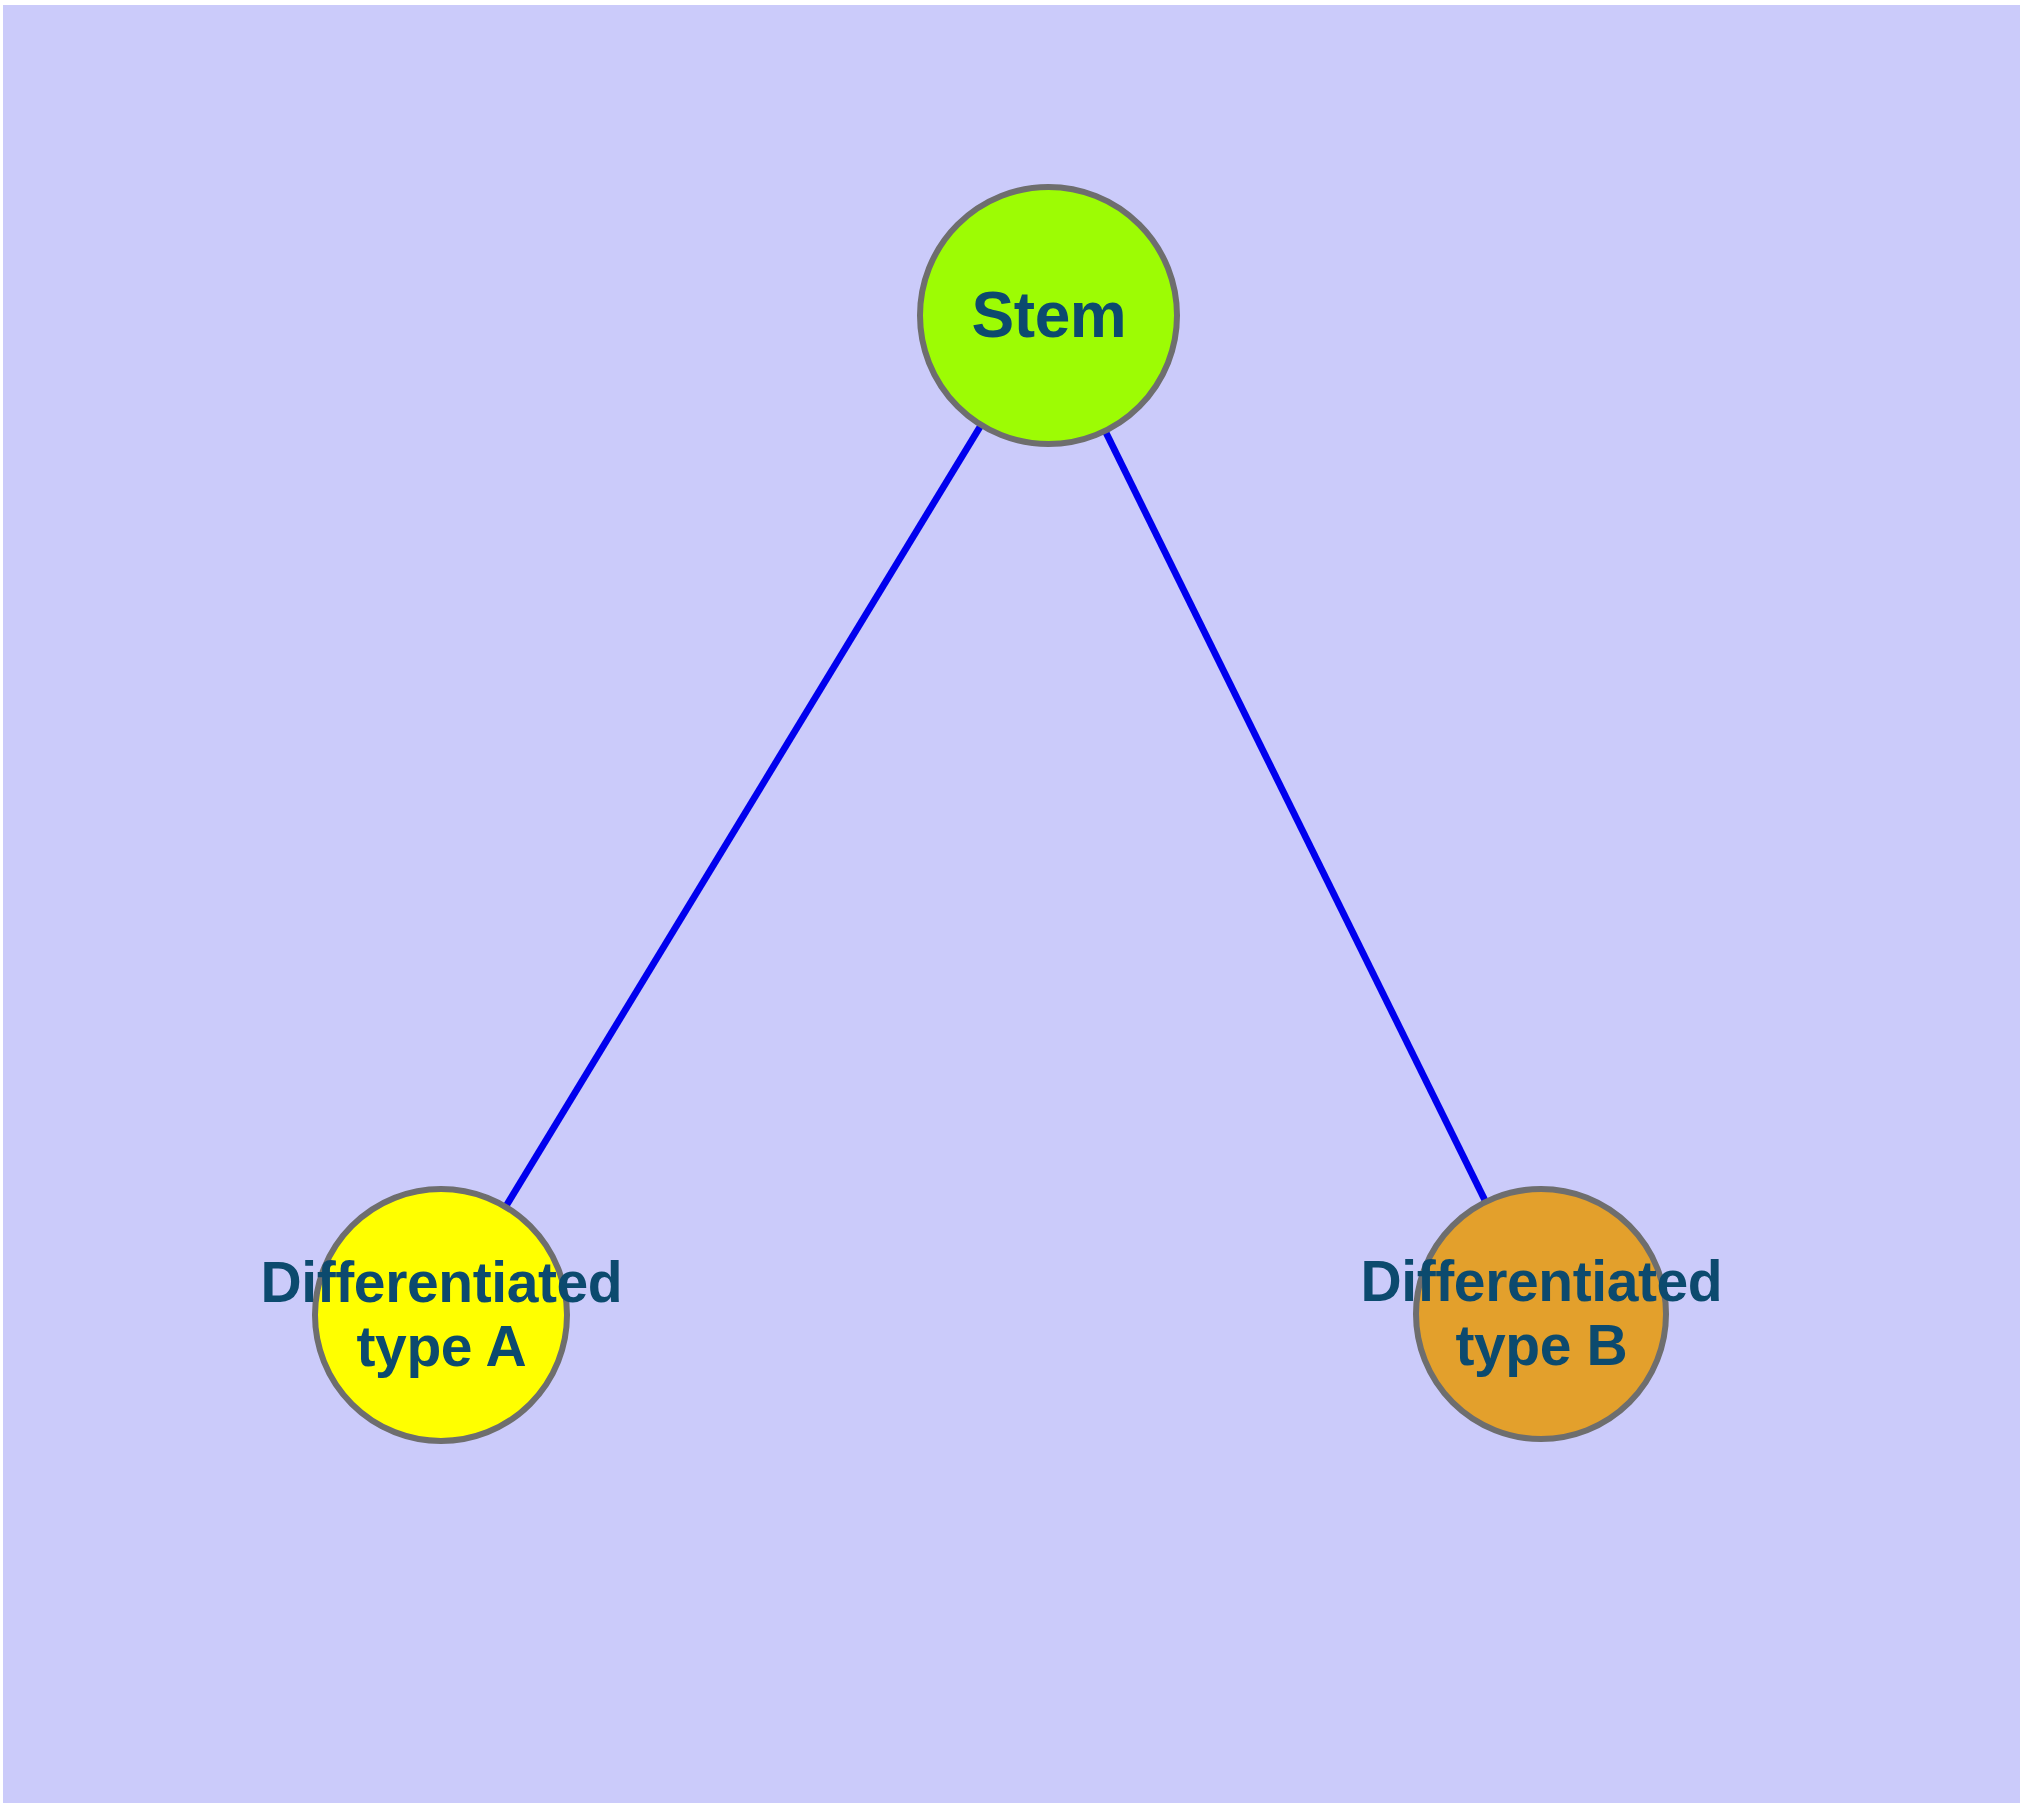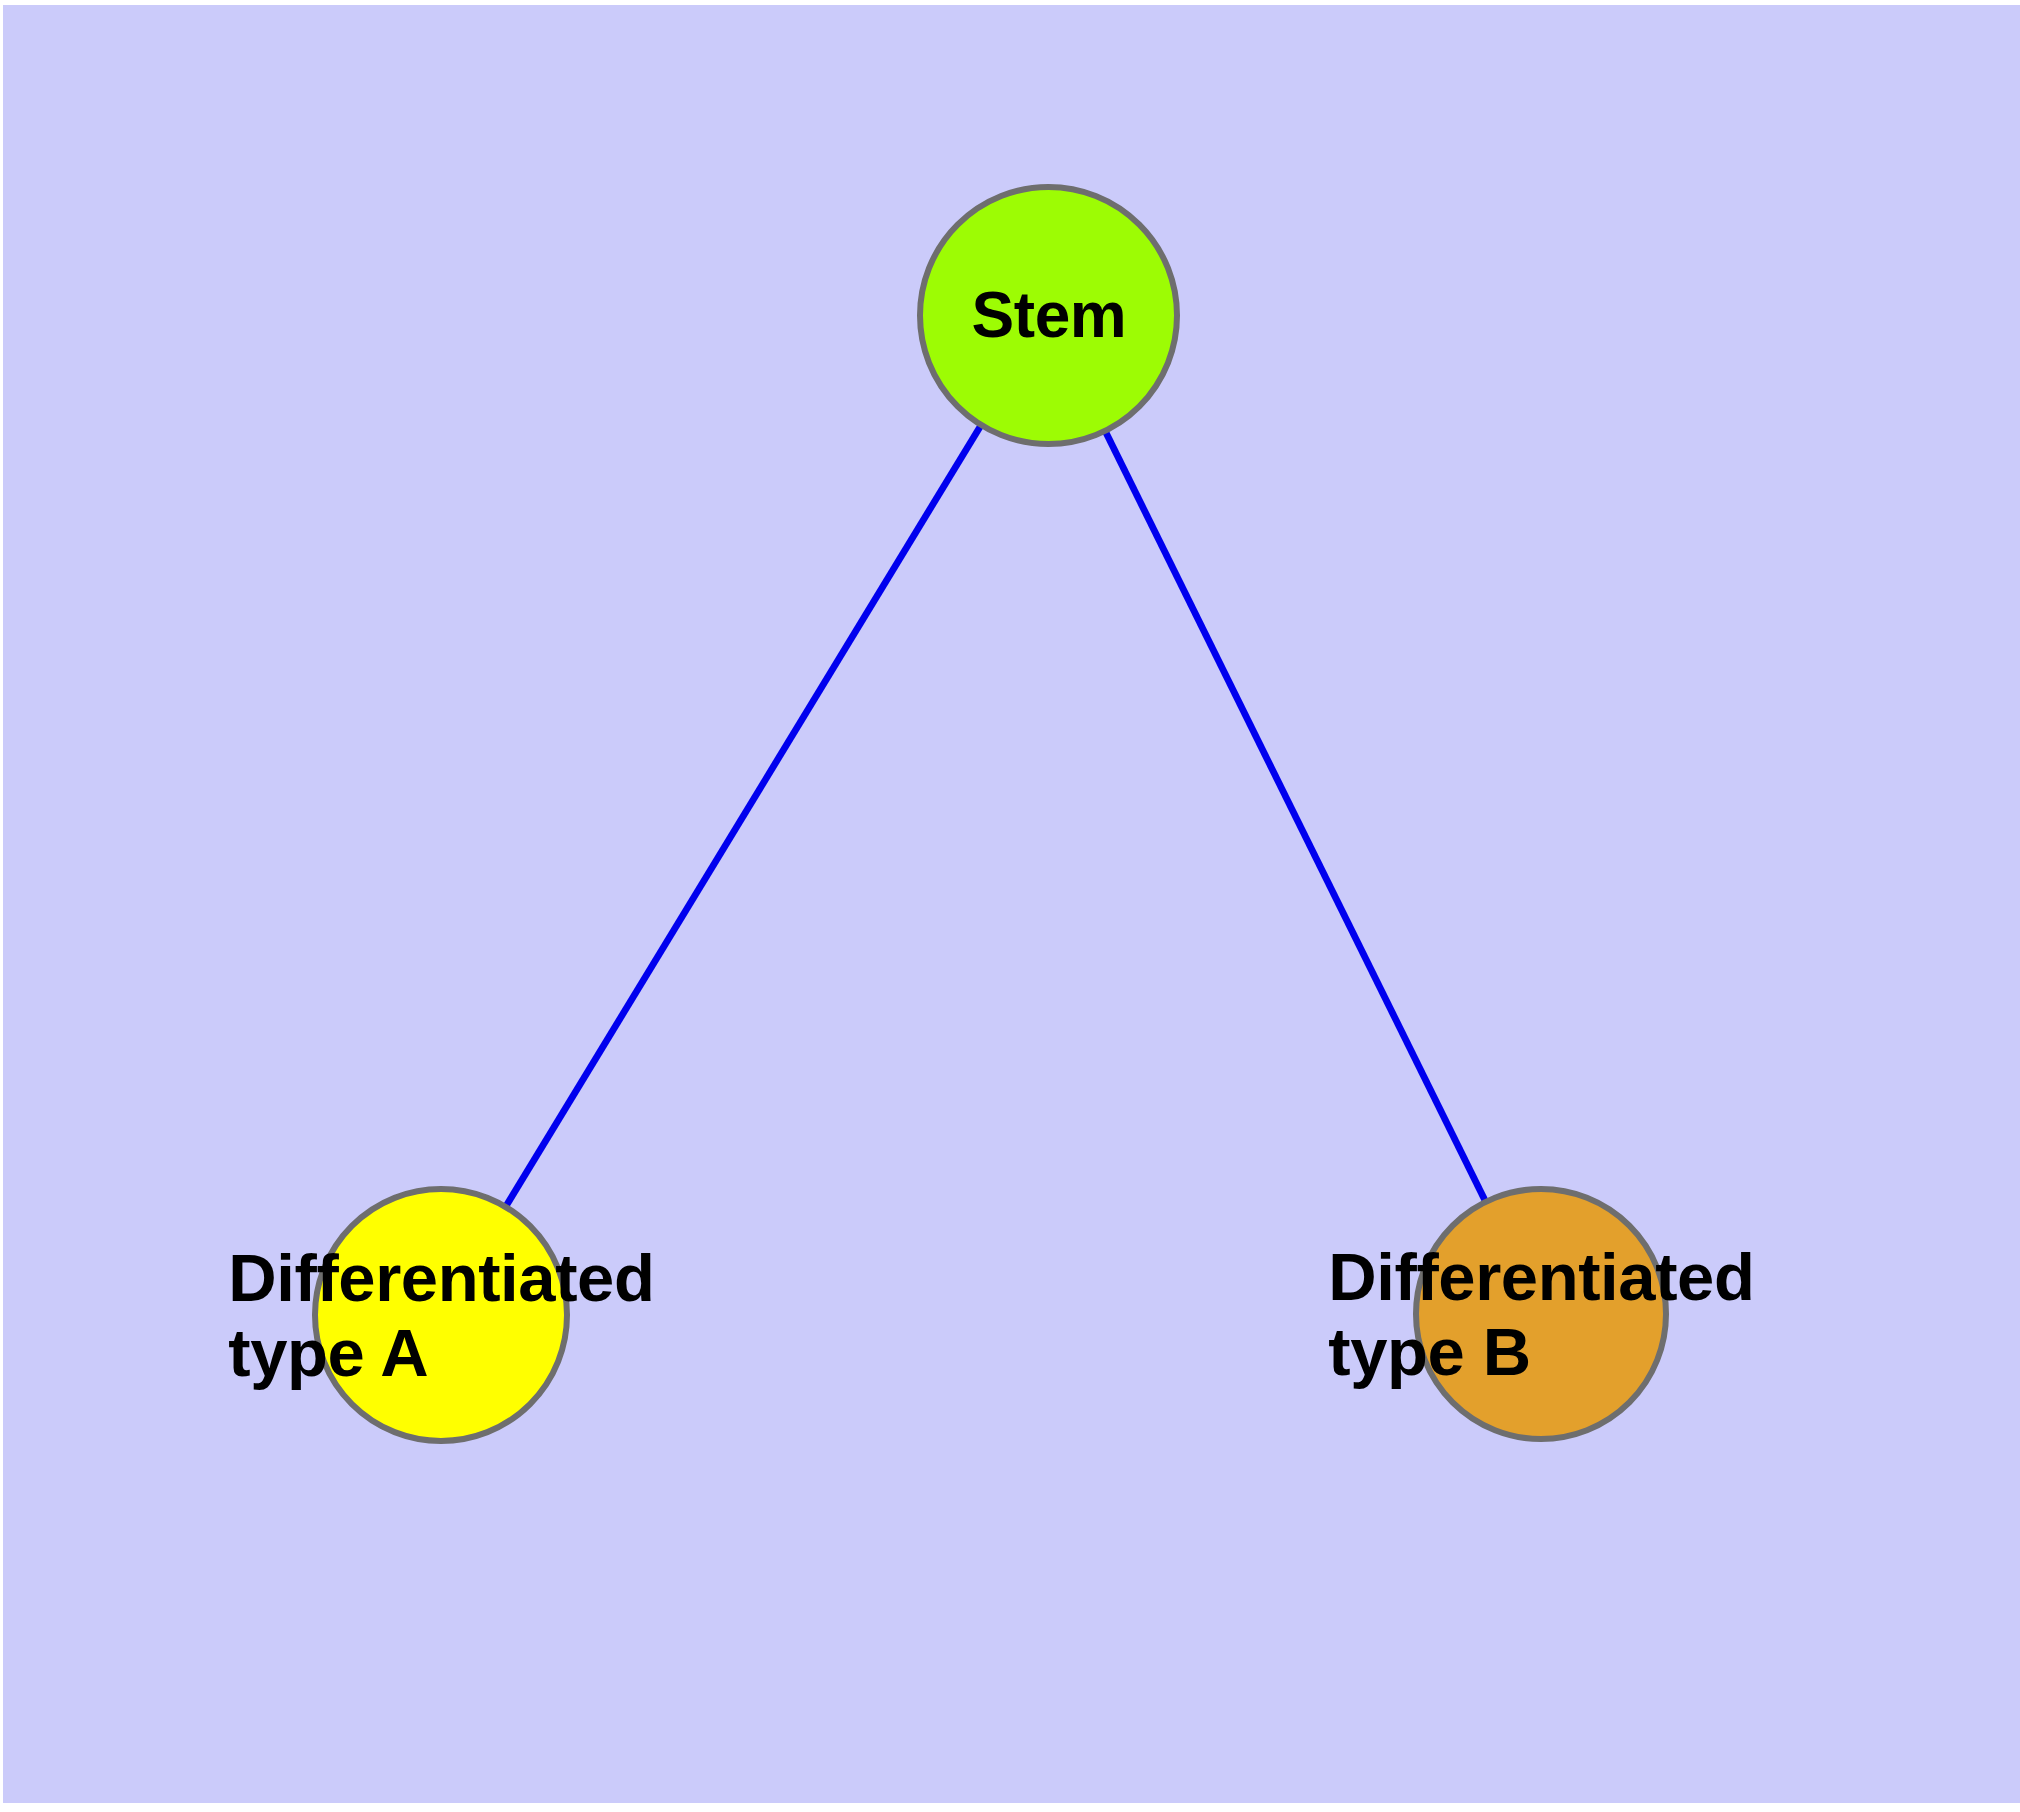--- a/index.html
+++ b/index.html
@@ -44,32 +44,32 @@
     border-radius: 50%;
     box-sizing: border-box;
     border: 6px solid #6e6e6e;
   }
   .node-label {
     position: absolute;
     left: 50%;
     top: 50%;
     transform: translate(-50%, -50%);
     white-space: pre;
-    text-align: left;
-    color: #000000;
+    text-align: center;
+    color: #0c4a6e;
     font-weight: bold;
     line-height: 1.12;
     letter-spacing: -0.4px;
     pointer-events: none;
   }
   .label-stem {
     font-size: 64px;
   }
   .label-diff {
-    font-size: 67px;
+    font-size: 57px;
   }
 </style>
 </head>
 <body>
 
 <div id="canvas">
   <div id="plot-area" style="background: rgb(203, 203, 250);">
 
     <svg id="edge-layer" viewBox="0 0 2380 2122" preserveAspectRatio="none">
       <line id="edge0" stroke-linecap="butt" x1="1154.5400900738841" y1="495.0156677864583" x2="592.9011037686433" y2="1418.5475574013522" stroke="#0000ee" stroke-width="8"></line>

